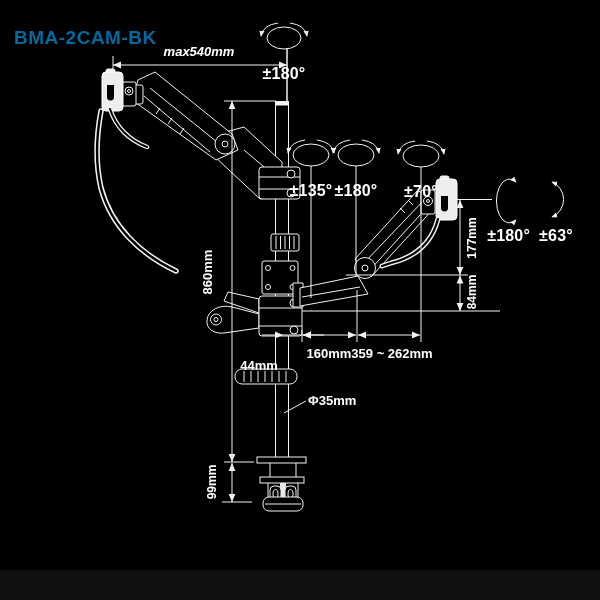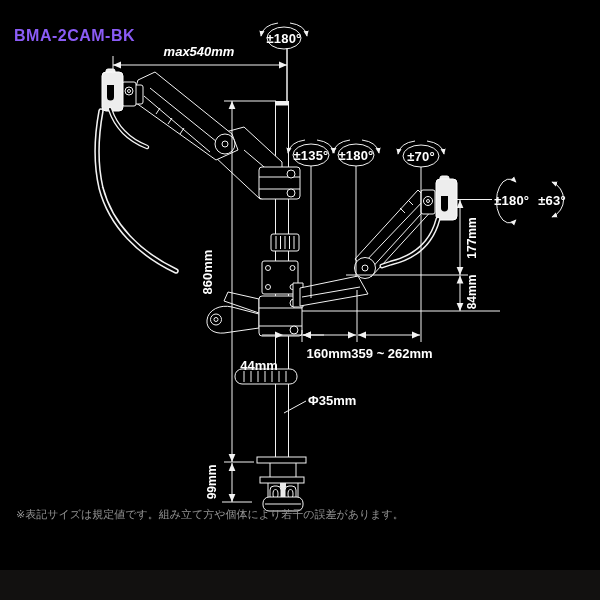--- a/index.html
+++ b/index.html
@@ -3,25 +3,25 @@
 <meta charset="utf-8">
 <style>
   html,body{margin:0;padding:0;background:#000;}
   #stage{position:relative;width:600px;height:600px;background:#000;overflow:hidden;
          font-family:"Liberation Sans","DejaVu Sans",sans-serif;}
   #art{position:absolute;left:0;top:0;}
   .lbl{position:absolute;color:#fff;font-weight:bold;white-space:nowrap;
        transform:translate(-50%,-50%);line-height:1;}
   .lbl.rot{transform:translate(-50%,-50%) rotate(-90deg);}
   .lbl.left{transform:translate(0,-50%);}
-  .title{position:absolute;left:14px;top:27px;color:#8b5cf6;font-weight:bold;
-         font-size:16px;letter-spacing:.5px;white-space:nowrap;}
+  .title{position:absolute;left:14px;top:27px;color:#0369a1;font-weight:bold;
+         font-size:19px;letter-spacing:.5px;white-space:nowrap;}
   .f13{font-size:13px;}
   .f12{font-size:12px;}
-  .angle{font-size:13px;letter-spacing:.2px;}
+  .angle{font-size:16px;letter-spacing:.2px;margin-top:36px;}
   .pair{display:flex;gap:9px;}
   .notes{position:absolute;left:16px;top:505px;width:572px;color:#959595;
          font-size:11px;line-height:1.65;}
   .strip{position:absolute;left:0;top:570px;width:600px;height:30px;background:#121110;}
 </style>
 </head>
 <body>
 
 <div id="stage">
 
@@ -251,17 +251,16 @@
   <div class="lbl rot f12" style="left:212px;top:482px;">99mm</div>
   <div class="lbl rot f12" style="left:472px;top:238px;">177mm</div>
   <div class="lbl rot f12" style="left:472px;top:292px;">84mm</div>
 
   <div class="lbl f13" style="left:259px;top:365px;">44mm</div>
   <div class="lbl f13" style="left:329px;top:353px;">160mm</div>
   <div class="lbl f13" style="left:392px;top:353px;">359 ~ 262mm</div>
   <div class="lbl f13 left" style="left:308px;top:400px;">Φ35mm</div>
 
   <div class="notes">
-    <div>※表記サイズは規定値です。組み立て方や個体により若干の誤差があります。</div>
   </div>
 
   <div class="strip"></div>
 </div>
 
 </body></html>

